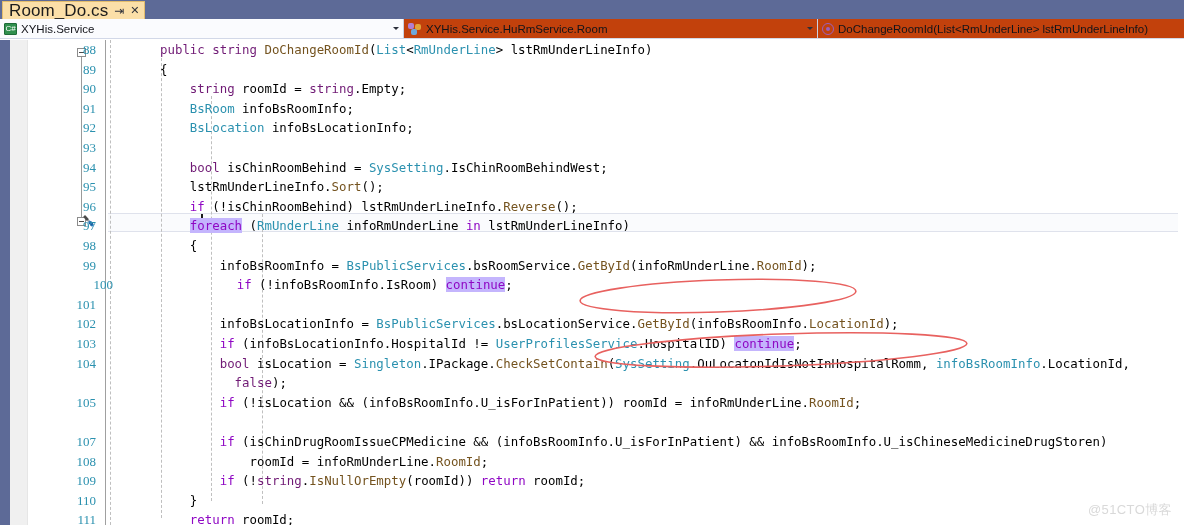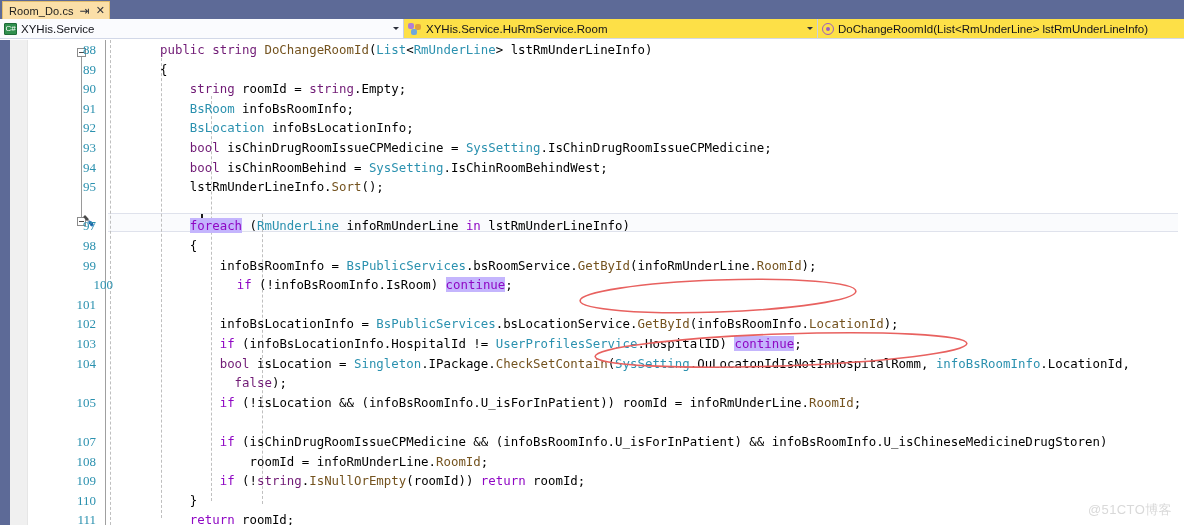--- a/index.html
+++ b/index.html
@@ -29,21 +29,21 @@
     height: 18px;
     background: #fbdfa8;
     border: 1px solid #e3bd6d;
     border-bottom: none;
     border-radius: 1px 1px 0 0;
     display: flex; align-items: center;
     padding: 0 4px 0 6px;
     gap: 6px;
   }
   .tab-label {
-    font-size: 11px;
+    font-size: 17px;
     color: #1c1c1c;
     letter-spacing: .1px;
     white-space: nowrap;
   }
   .tab-pin, .tab-close {
     font-size: 11px;
     color: #30323a;
     line-height: 1;
     cursor: default;
   }
@@ -56,21 +56,21 @@
     background: #f1f4fb;
     border-bottom: 1px solid #d2d8e8;
     display: flex; align-items: stretch;
   }
   .nav-cell {
     display: flex; align-items: center;
     height: 19px;
     border-right: 1px solid #c9d0e2;
     padding: 0 2px 0 4px;
     gap: 4px;
-    background: #fde047;
+    background: #c2410c;
     overflow: hidden;
   }
   .nav-cell.c1 { width: 404px; border-left: none; background:#fafbfe;}
   .nav-cell.c2 { width: 414px; }
   .nav-cell.c3 { width: 366px; border-right: none; }
   .nav-text {
     font-size: 11.5px;
     color: #13141a;
     white-space: nowrap;
     overflow: hidden;
@@ -332,23 +332,24 @@
     </svg>
 
     <div class="toprow-fade"></div>
 
     <div class="code-area" id="code-area">
         <div class="line" style="top: 0px; position: absolute; left: 0px; width: 1156px;"><span class="lnum">88</span><span class="ltext"><span class="kw">public </span><span class="kw">string </span><span class="mth">DoChangeRoomId</span><span class="pln">(</span><span class="type">List</span><span class="pln">&lt;</span><span class="type">RmUnderLine</span><span class="pln">&gt; lstRmUnderLineInfo)</span></span></div>
         <div class="line" style="top: 19.6px; position: absolute; left: 0px; width: 1156px;"><span class="lnum">89</span><span class="ltext"><span class="pln">{</span></span></div>
         <div class="line" style="top: 39.2px; position: absolute; left: 0px; width: 1156px;"><span class="lnum">90</span><span class="ltext"><span>    </span><span class="kw">string </span><span class="pln">roomId = </span><span class="kw">string</span><span class="pln">.Empty;</span></span></div>
         <div class="line" style="top: 58.8px; position: absolute; left: 0px; width: 1156px;"><span class="lnum">91</span><span class="ltext"><span>    </span><span class="type">BsRoom</span><span class="pln"> infoBsRoomInfo;</span></span></div>
         <div class="line" style="top: 78.4px; position: absolute; left: 0px; width: 1156px;"><span class="lnum">92</span><span class="ltext"><span>    </span><span class="type">BsLocation</span><span class="pln"> infoBsLocationInfo;</span></span></div>
-        <div class="line" style="top: 98px; position: absolute; left: 0px; width: 1156px;"><span class="lnum">93</span><span class="ltext"><span>    </span><span class="kw">bool </span><span class="pln">isChinDrugRoomIssueCPMedicine = </span><span class="type">SysSetting</span><span class="pln">.IsChinDrugRoomIssueCPMedicine;</span></span></div>
+        <div class="line" style="top: 98px; position: absolute; left: 0px; width: 1156px;"><span class="lnum">93</span></div>
         <div class="line" style="top: 117.6px; position: absolute; left: 0px; width: 1156px;"><span class="lnum">94</span><span class="ltext"><span>    </span><span class="kw">bool </span><span class="pln">isChinRoomBehind = </span><span class="type">SysSetting</span><span class="pln">.IsChinRoomBehindWest;</span></span></div>
         <div class="line" style="top: 137.2px; position: absolute; left: 0px; width: 1156px;"><span class="lnum">95</span><span class="ltext"><span>    </span><span class="pln">lstRmUnderLineInfo.</span><span class="mth">Sort</span><span class="pln">();</span></span></div>
+        <div class="line" style="top: 156.8px; position: absolute; left: 0px; width: 1156px;"><span class="lnum">96</span><span class="ltext"><span>    </span><span class="kwp">if </span><span class="pln">(!isChinRoomBehind) lstRmUnderLineInfo.</span><span class="mth">Reverse</span><span class="pln">();</span></span></div>
         <div class="line" style="top: 176.4px; position: absolute; left: 0px; width: 1156px;"><span class="lnum">97</span><span class="ltext"><span>    </span><span class="ctrl hl">foreach</span><span class="pln"> (</span><span class="type">RmUnderLine</span><span class="pln"> infoRmUnderLine </span><span class="ctrl">in</span><span class="pln"> lstRmUnderLineInfo)</span></span></div>
         <div class="line" style="top: 196px; position: absolute; left: 0px; width: 1156px;"><span class="lnum">98</span><span class="ltext"><span>    </span><span class="pln">{</span></span></div>
         <div class="line" style="top: 215.6px; position: absolute; left: 0px; width: 1156px;"><span class="lnum">99</span><span class="ltext"><span>        </span><span class="pln">infoBsRoomInfo = </span><span class="type">BsPublicServices</span><span class="pln">.bsRoomService.</span><span class="mth">GetById</span><span class="pln">(infoRmUnderLine.</span><span class="mth">RoomId</span><span class="pln">);</span></span></div>
         <div class="line" style="top: 235.2px; position: absolute; left: 17px; width: 940px;"><span class="lnum">100</span><span class="ltext"><span>        </span><span class="kwp">if </span><span class="pln">(!infoBsRoomInfo.IsRoom) </span><span class="ctrl hl">continue</span><span class="pln">;</span></span></div>
         <div class="line" style="top: 254.8px; position: absolute; left: 0px; width: 1156px;"><span class="lnum">101</span><span class="ltext"><span>        </span></span></div>
         <div class="line" style="top: 274.4px; position: absolute; left: 0px; width: 1156px;"><span class="lnum">102</span><span class="ltext"><span>        </span><span class="pln">infoBsLocationInfo = </span><span class="type">BsPublicServices</span><span class="pln">.bsLocationService.</span><span class="mth">GetById</span><span class="pln">(infoBsRoomInfo.</span><span class="mth">LocationId</span><span class="pln">);</span></span></div>
         <div class="line" style="top: 294px; position: absolute; left: 0px; width: 1156px;"><span class="lnum">103</span><span class="ltext"><span>        </span><span class="kwp">if </span><span class="pln">(infoBsLocationInfo.HospitalId != </span><span class="type">UserProfilesService</span><span class="pln">.HospitalID) </span><span class="ctrl hl">continue</span><span class="pln">;</span></span></div>
         <div class="line" style="top: 313.6px; position: absolute; left: 0px; width: 1156px;"><span class="lnum">104</span><span class="ltext"><span>        </span><span class="kw">bool </span><span class="pln">isLocation = </span><span class="type">Singleton</span><span class="pln">.IPackage.</span><span class="mth">CheckSetContain</span><span class="pln">(</span><span class="type">SysSetting</span><span class="pln">.OuLocatonIdIsNotInHospitalRomm, </span><span class="type">infoBsRoomInfo</span><span class="pln">.LocationId,</span></span></div>
         <div class="line" style="top: 333.2px; position: absolute; left: 0px; width: 1156px;"><span class="lnum"></span><span class="ltext"><span>        </span><span class="pln">  </span><span class="kw">false</span><span class="pln">);</span></span></div>
         <div class="line" style="top: 352.8px; position: absolute; left: 0px; width: 1156px;"><span class="lnum">105</span><span class="ltext"><span>        </span><span class="kwp">if </span><span class="pln">(!isLocation &amp;&amp; (infoBsRoomInfo.U_isForInPatient)) roomId = infoRmUnderLine.</span><span class="mth">RoomId</span><span class="pln">;</span></span></div>

